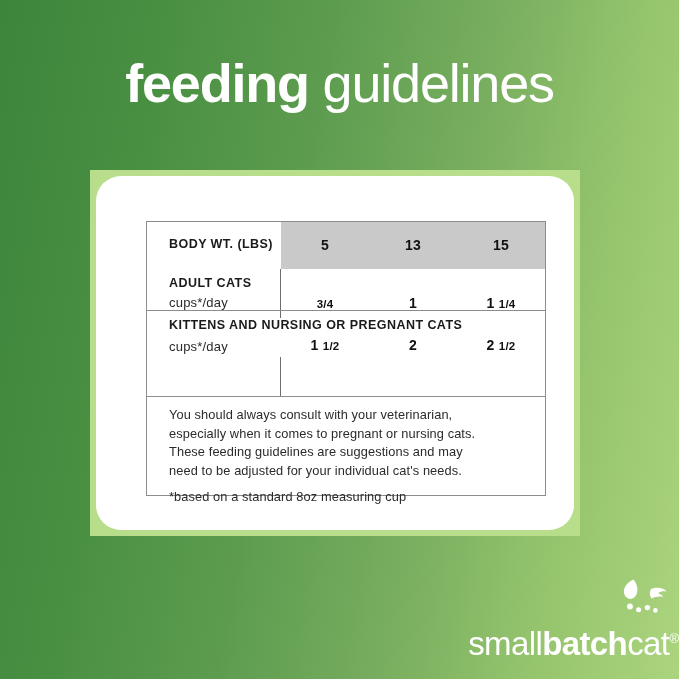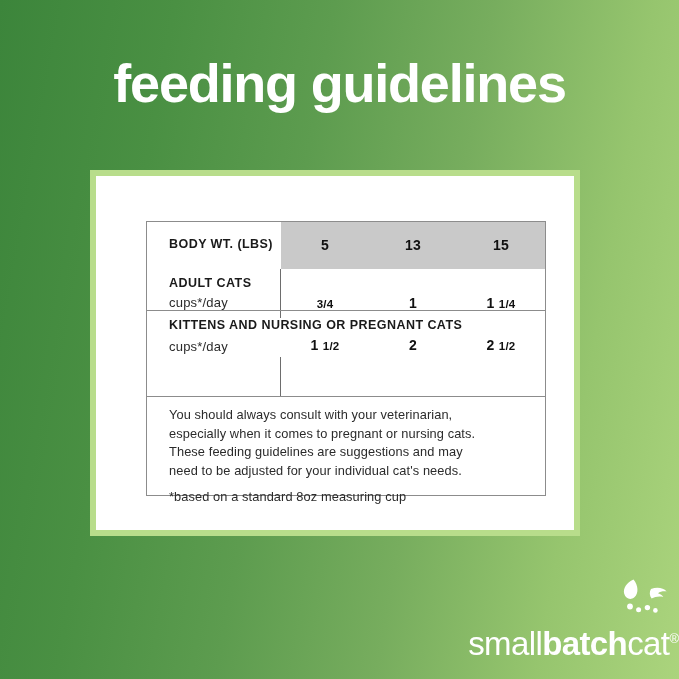--- a/index.html
+++ b/index.html
@@ -36,21 +36,21 @@
     color: #ffffff;
     font-size: 54px;
     line-height: 62px;
     letter-spacing: -1.2px;
     white-space: nowrap;
   }
   .title .t-bold {
     font-weight: 700;
   }
   .title .t-light {
-    font-weight: 700;
+    font-weight: 400;
     margin-top: 11px;
   }
 
   
   .card-frame {
     position: absolute;
     left: 90px;
     top: 170px;
     width: 490px;
     height: 366px;
@@ -58,20 +58,21 @@
     padding: 0;
     box-sizing: border-box;
   }
   .card-inner {
     position: absolute;
     left: 6px;
     top: 6px;
     right: 6px;
     bottom: 6px;
     background: #ffffff;
+    border-radius: 25px;
   }
 
   
   .table-wrap {
     position: absolute;
     left: 50px;
     top: 45px;
     width: 400px;
     height: 275px;
     border: 1px solid #8c8c8c;

